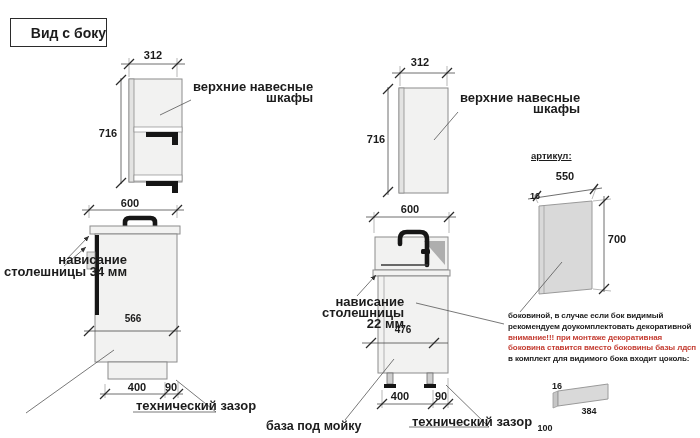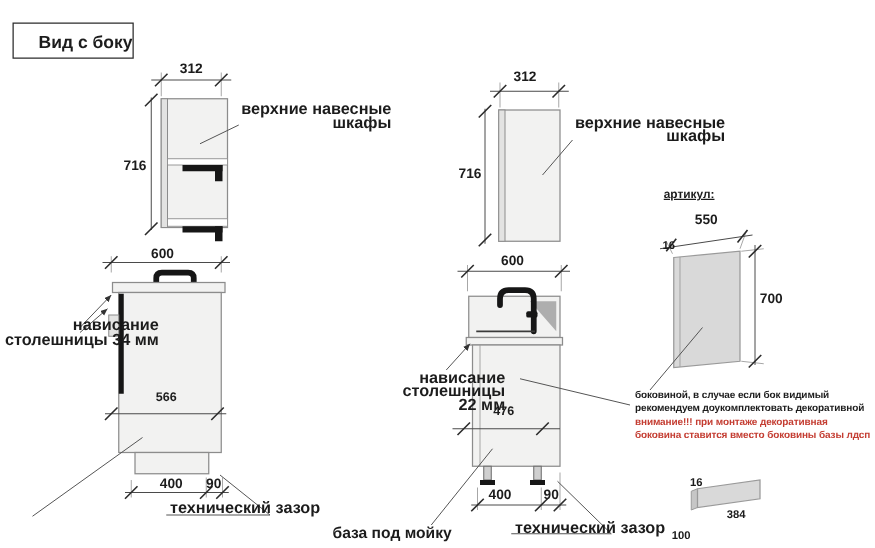--- a/index.html
+++ b/index.html
@@ -225,19 +225,20 @@
   <div class="txt art-lbl" style="left:531px;top:150px;text-decoration:underline;">артикул:</div>
   <div class="txt dim-text" style="left:565px;top:170px;">550</div>
   <div class="txt dim-text dim-sm" style="left:535px;top:191px;">16</div>
   <div class="txt dim-text" style="left:617px;top:233px;">700</div>
 
   <div class="notes">
     <span>боковиной, в случае если бок видимый</span>
     <span>рекомендуем доукомплектовать декоративной</span>
     <span class="red">внимание!!! при монтаже декоративная</span>
     <span class="red">боковина ставится вместо боковины базы лдсп</span>
+    <span>в комплект для видимого бока входит цоколь:</span>
   </div>
 
   <div class="txt dim-text dim-sm" style="left:557px;top:381px;">16</div>
   <div class="txt dim-text dim-sm" style="left:545px;top:395px;margin-top:28px;">100</div>
   <div class="txt dim-text dim-sm" style="left:589px;top:406px;">384</div>
 
 </div>
 
 </body></html>

